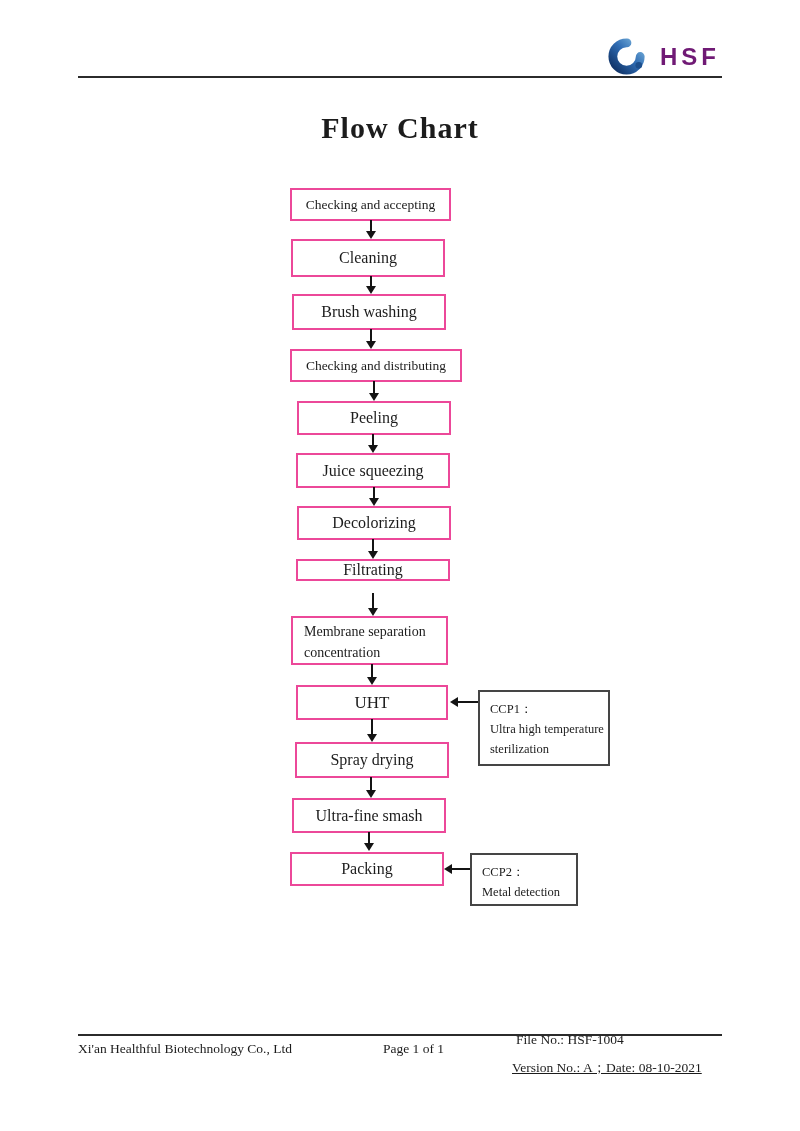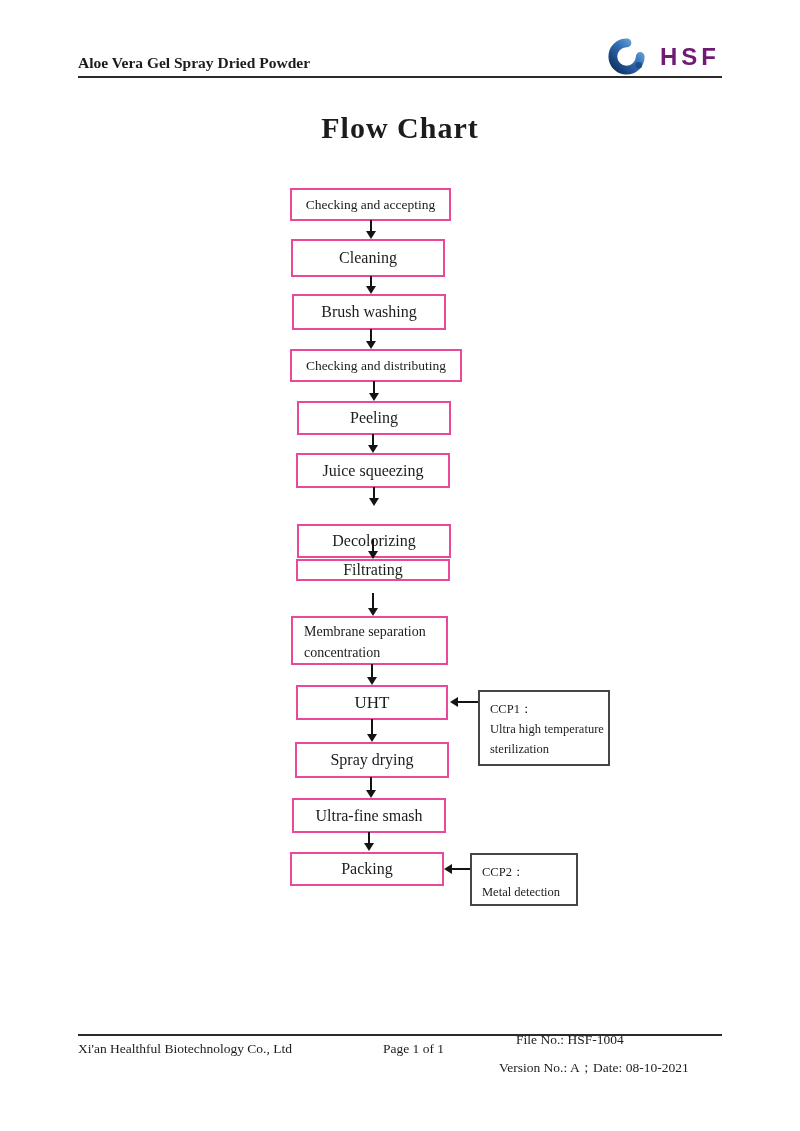--- a/index.html
+++ b/index.html
@@ -46,28 +46,27 @@
   .h-arrow { position:absolute; height:14px; display:flex; align-items:center; }
   .h-arrow .head  { width:0; height:0; border-top:5px solid transparent; border-bottom:5px solid transparent; border-right:8px solid #141414; }
   .h-arrow .shaft { height:2px; flex:1; background:#141414; }
 
   
   .footer-rule { position:absolute; left:78px; top:1034px; width:644px; height:2px; background:#2b2b2b; }
   .footer-text { position:absolute; font-size:13.5px; white-space:nowrap; }
   .footer-company { left:78px;  top:1041px; }
   .footer-page    { left:383px; top:1041px; }
   .footer-file    { left:516px; top:1032px; }
-  .footer-version { left:499px; top:1059px; }
+  .footer-version { left:512px; top:1059px;text-decoration:underline; }
 </style>
 </head>
 <body>
 
 <div class="page">
 
-  <div class="doc-title">Aloe Vera Gel Spray Dried Powder</div>
   <div class="logo">
     <span style="display:inline-flex;">
       <svg width="45" height="45" viewBox="0 0 46 46">
         <defs>
           <linearGradient id="lg" x1="1" y1="0" x2="0" y2="1">
             <stop offset="0" stop-color="#7ab3dc"></stop>
             <stop offset="0.45" stop-color="#2f6cb3"></stop>
             <stop offset="1" stop-color="#0e2f62"></stop>
           </linearGradient>
         </defs>
@@ -80,21 +79,21 @@
   <div class="header-rule"></div>
 
   <div class="page-title">Flow Chart</div>
 
   <div class="flow-box small" style="left:290px; top:188px; width:161px; height:33px;">Checking and accepting</div>
   <div class="flow-box" style="left:291px; top:239px; width:154px; height:38px;">Cleaning</div>
   <div class="flow-box" style="left:292px; top:294px; width:154px; height:36px;">Brush washing</div>
   <div class="flow-box small" style="left:290px; top:349px; width:172px; height:33px;">Checking and distributing</div>
   <div class="flow-box" style="left:297px; top:401px; width:154px; height:34px;">Peeling</div>
   <div class="flow-box" style="left:296px; top:453px; width:154px; height:35px;">Juice squeezing</div>
-  <div class="flow-box" style="left:297px; top:506px; width:154px; height:34px;margin-top:18px;">Decolorizing</div>
+  <div class="flow-box" style="left:297px; top:506px; width:154px; height:34px;">Decolorizing</div>
   <div class="flow-box" style="left:296px; top:559px; width:154px; height:22px;">Filtrating</div>
   <div class="flow-box multiline" style="left:291px; top:616px; width:157px; height:49px;">Membrane separation concentration</div>
   <div class="flow-box big" style="left:296px; top:685px; width:152px; height:35px;">UHT</div>
   <div class="flow-box" style="left:295px; top:742px; width:154px; height:36px;">Spray drying</div>
   <div class="flow-box" style="left:292px; top:798px; width:154px; height:35px;">Ultra-fine smash</div>
   <div class="flow-box" style="left:290px; top:852px; width:154px; height:34px;">Packing</div>
 
   <div class="v-arrow" style="left:364px; top:220px; height:19px;">
       <div class="shaft"></div>
       <div class="head"></div>

